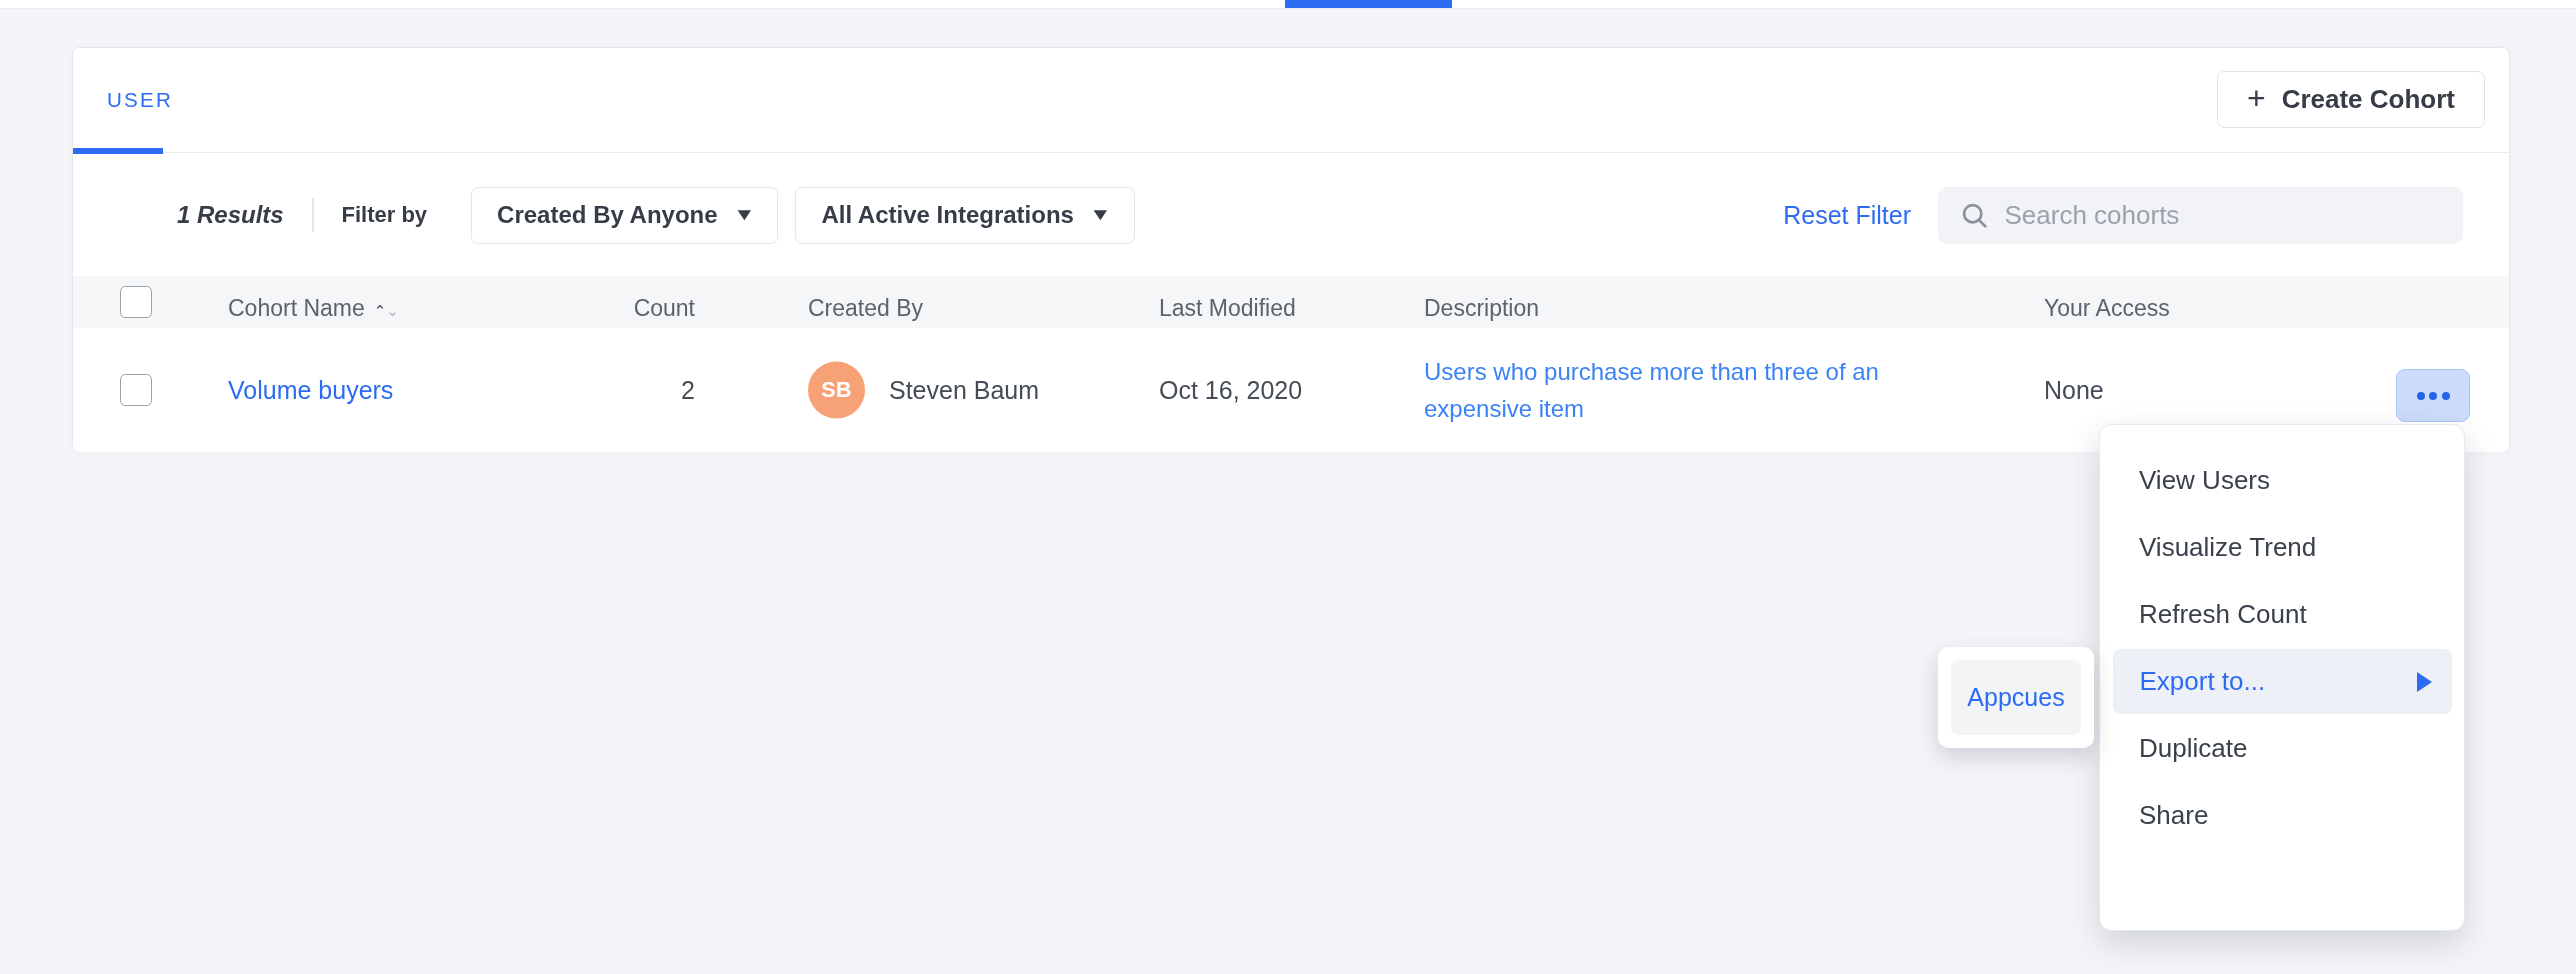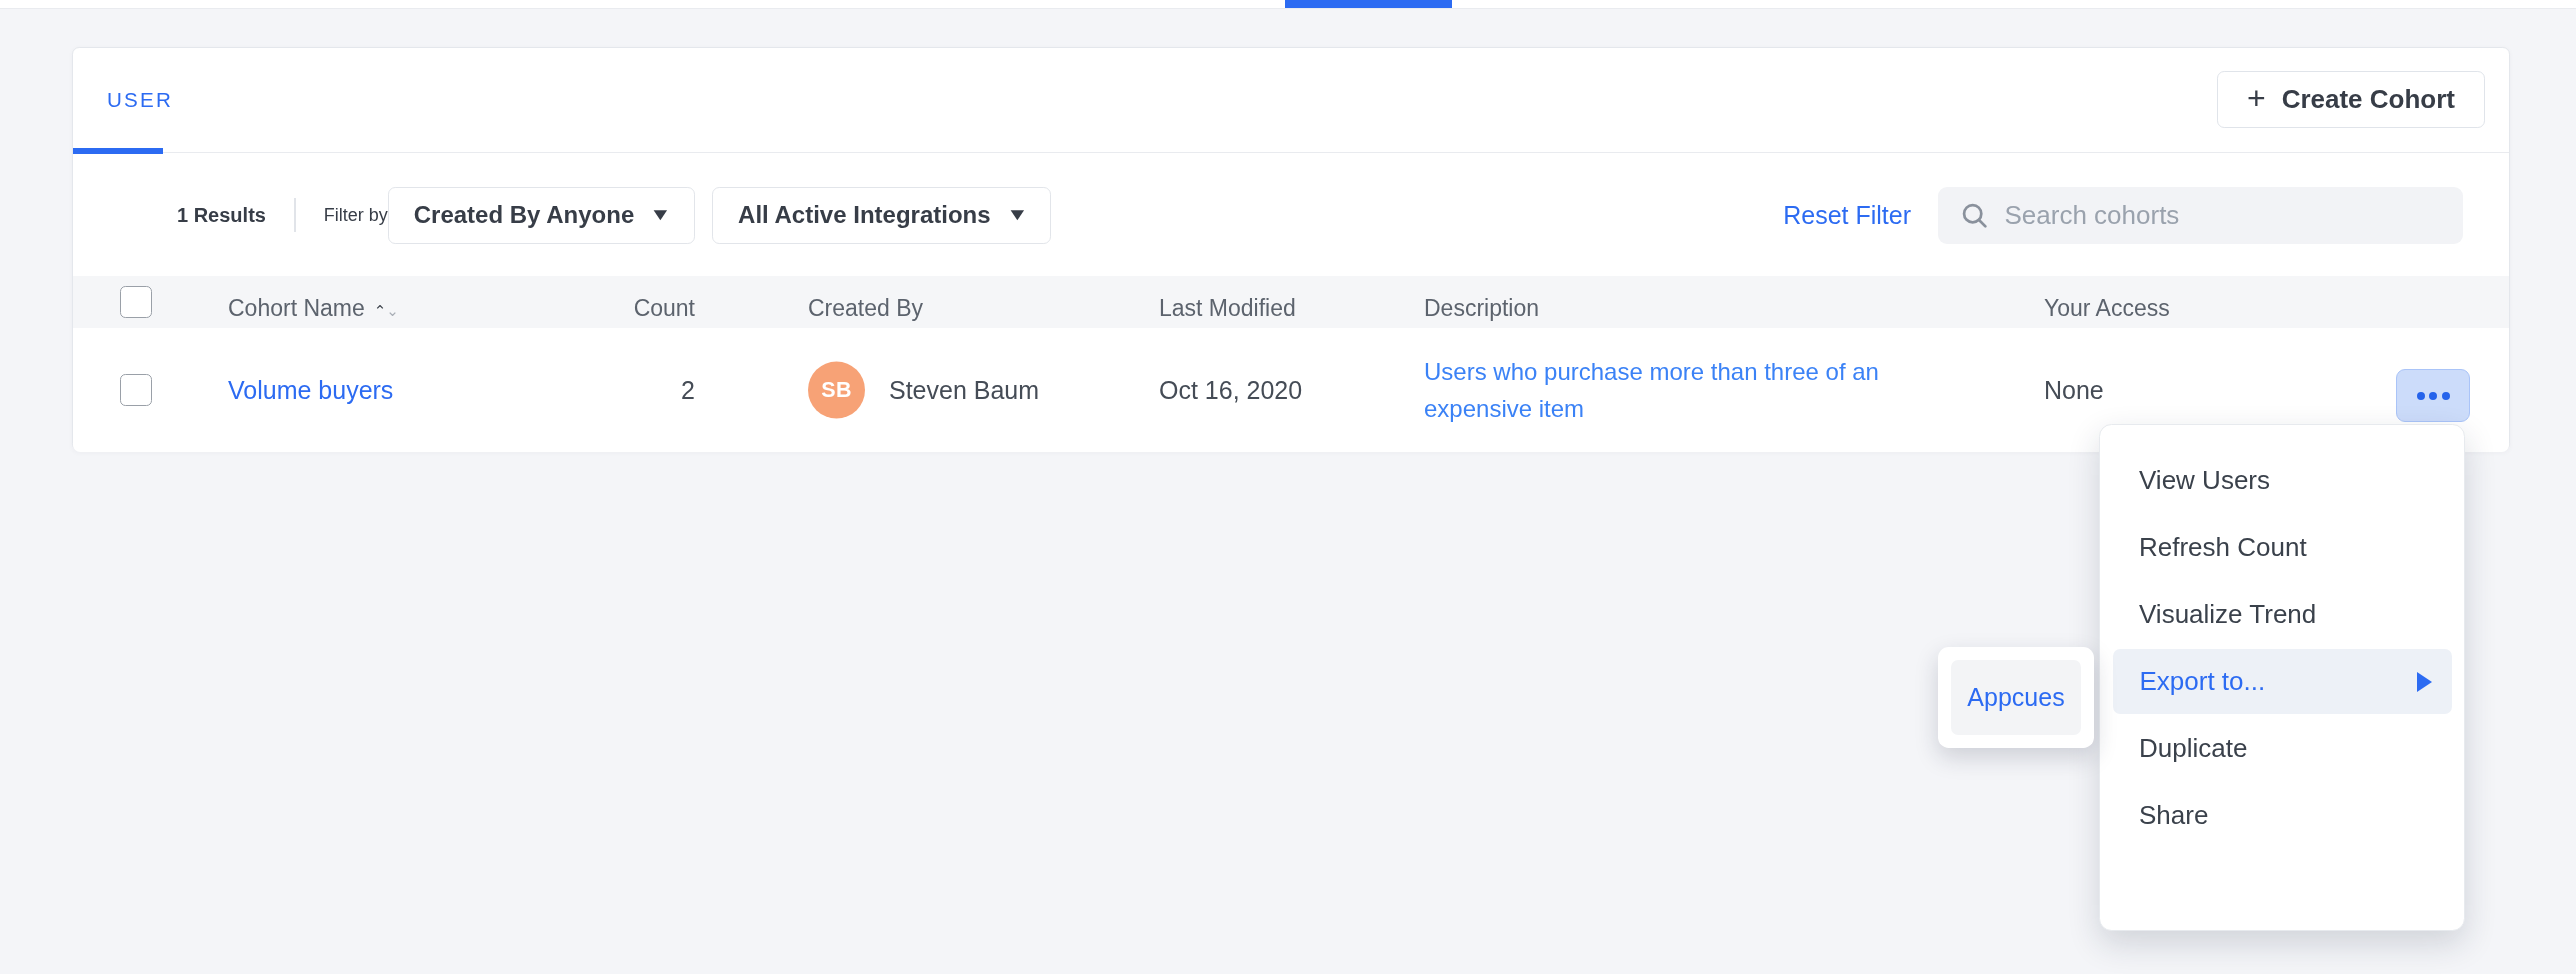--- a/index.html
+++ b/index.html
@@ -46,23 +46,23 @@
   .create-btn{
     position:absolute;right:24px;top:23px;height:57px;
     display:flex;align-items:center;gap:16px;padding:0 29px;
     background:#fff;border:1.8px solid #e0e4ea;border-radius:7.2px;
     font-size:26px;font-weight:700;color:var(--text-dark);cursor:pointer;
   }
   .plus-icon{font-size:32px;font-weight:400;color:var(--text-dark);line-height:1;margin-top:-2.7px;}
 
   
   .filterbar{position:absolute;left:0;top:105px;width:100%;height:124px;display:flex;align-items:center;padding-left:104px;}
-  .results-count{font-size:20px;font-weight:700;color:var(--text-dark);}
+  .results-count{font-size:24px;font-weight:700;color:var(--text-dark);font-style:italic;}
   .v-divider{width:1.8px;height:34px;background:#e1e4e9;margin:0 28px;}
-  .filter-by{font-size:18px;font-weight:400;color:var(--text-dark);}
+  .filter-by{font-size:22px;font-weight:700;color:var(--text-dark);margin-right:44px;}
   .dropdown{
     height:57px;display:flex;align-items:center;gap:18px;padding:0 25px;
     background:#fff;border:1.8px solid #e2e5ea;border-radius:7.2px;
     font-size:24px;font-weight:700;color:var(--text-dark);cursor:pointer;
   }
   .dropdown + .dropdown{margin-left:17px;}
   .caret-down{font-size:17px;color:var(--text-dark);transform:scaleX(1.35);}
   .fb-spacer{flex:1;}
   .reset-link{font-size:25px;color:var(--accent);cursor:pointer;margin-right:27px;white-space:nowrap;}
   .searchbox{
@@ -219,22 +219,22 @@
       <span class="ooo-dot"></span>
       <span class="ooo-dot"></span>
       <span class="ooo-dot"></span>
     </div>
   </div>
 
 </div>
 
 <div class="menu">
   <div class="menu-item">View Users</div>
+  <div class="menu-item">Visualize Trend</div>
   <div class="menu-item">Refresh Count</div>
-  <div class="menu-item">Visualize Trend</div>
   <div class="menu-item highlight">
     <span>Export to...</span>
     <span class="submenu-arrow"></span>
   </div>
   <div class="menu-item">Duplicate</div>
   <div class="menu-item">Share</div>
 </div>
 
 <div class="submenu">
   <div class="submenu-item">Appcues</div>

